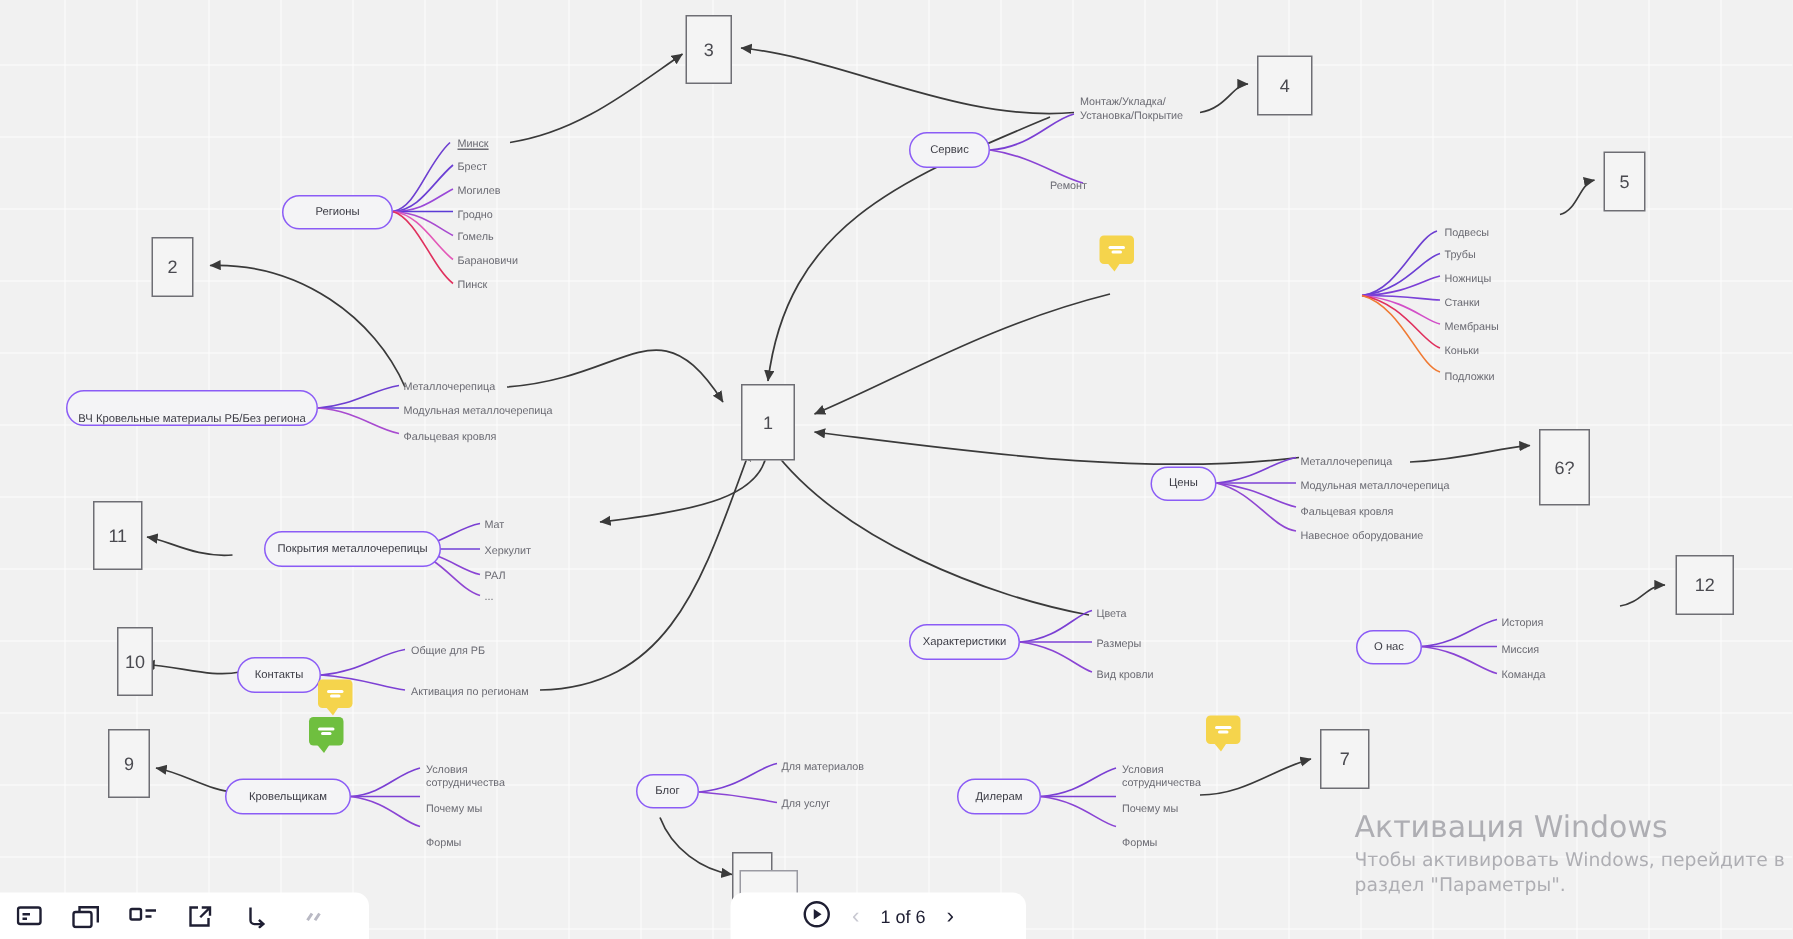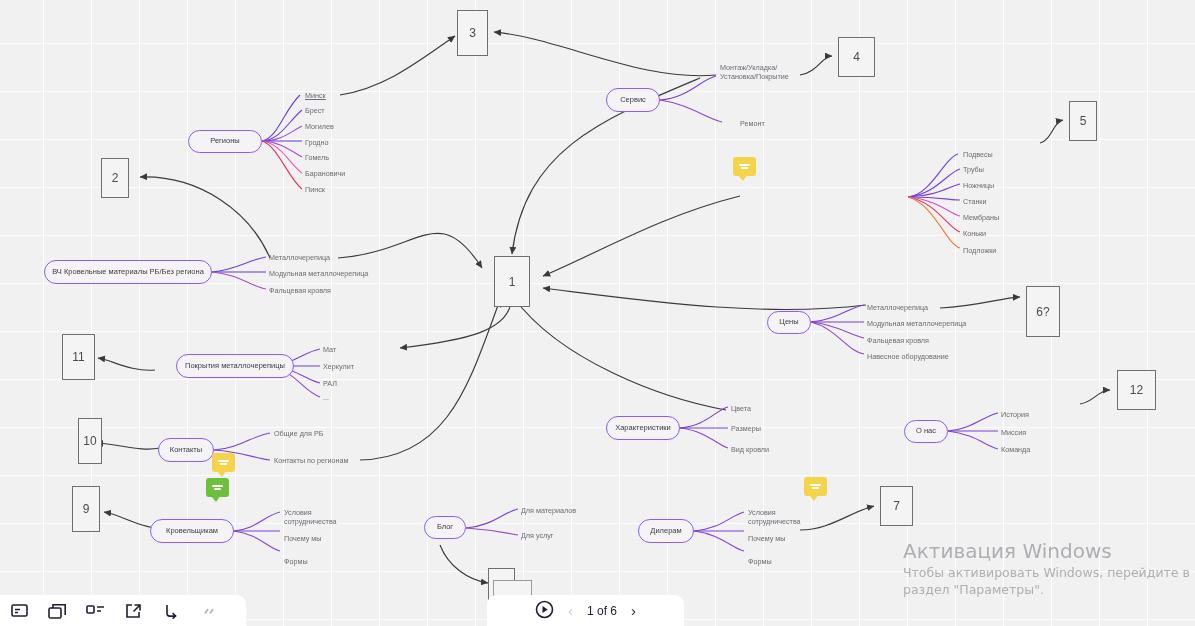--- a/index.html
+++ b/index.html
@@ -224,21 +224,21 @@
   <div class="box" style="left:62px;top:334px;width:33px;height:46px;">
       <span>11</span>
     </div>
   <div class="box" style="left:1117px;top:370px;width:39px;height:40px;">
       <span>12</span>
     </div>
 
   <div class="node" style="left:188px;top:130px;width:74px;height:23px;">
       <span>Регионы</span>
     </div>
-  <div class="node" style="left:44px;top:260px;width:168px;height:24px;">
+  <div class="node" style="left:44px;top:260px;width:168px;height:24px;align-items:flex-end;">
       <span>ВЧ Кровельные материалы РБ/Без региона</span>
     </div>
   <div class="node" style="left:152px;top:354px;width:118px;height:24px;margin-left:24px;">
       <span>Покрытия металлочерепицы</span>
     </div>
   <div class="node" style="left:158px;top:438px;width:56px;height:24px;">
       <span>Контакты</span>
     </div>
   <div class="node" style="left:150px;top:519px;width:84px;height:24px;">
       <span>Кровельщикам</span>
@@ -273,30 +273,30 @@
   <div class="leaf" style="left:269px;top:253px;">Металлочерепица</div>
   <div class="leaf" style="left:269px;top:269px;">Модульная металлочерепица</div>
   <div class="leaf" style="left:269px;top:286px;">Фальцевая кровля</div>
 
   <div class="leaf" style="left:323px;top:345px;">Мат</div>
   <div class="leaf" style="left:323px;top:362px;">Херкулит</div>
   <div class="leaf" style="left:323px;top:379px;">РАЛ</div>
   <div class="leaf" style="left:323px;top:393px;">...</div>
 
   <div class="leaf" style="left:274px;top:429px;">Общие для РБ</div>
-  <div class="leaf" style="left:274px;top:456px;">Контакты по регионам</div>
+  <div class="leaf" style="left:274px;top:456px;">Активация по регионам</div>
 
   <div class="leaf" style="left:284px;top:508px;">Условия
 сотрудничества</div>
   <div class="leaf" style="left:284px;top:534px;">Почему мы</div>
   <div class="leaf" style="left:284px;top:557px;">Формы</div>
 
   <div class="leaf" style="left:720px;top:63px;">Монтаж/Укладка/
 Установка/Покрытие</div>
-  <div class="leaf" style="left:740px;top:119px;">Ремонт</div>
+  <div class="leaf" style="left:700px;top:119px;">Ремонт</div>
 
   <div class="leaf" style="left:963px;top:150px;">Подвесы</div>
   <div class="leaf" style="left:963px;top:165px;">Трубы</div>
   <div class="leaf" style="left:963px;top:181px;">Ножницы</div>
   <div class="leaf" style="left:963px;top:197px;">Станки</div>
   <div class="leaf" style="left:963px;top:213px;">Мембраны</div>
   <div class="leaf" style="left:963px;top:229px;">Коньки</div>
   <div class="leaf" style="left:963px;top:246px;">Подложки</div>
 
   <div class="leaf" style="left:867px;top:303px;">Металлочерепица</div>

